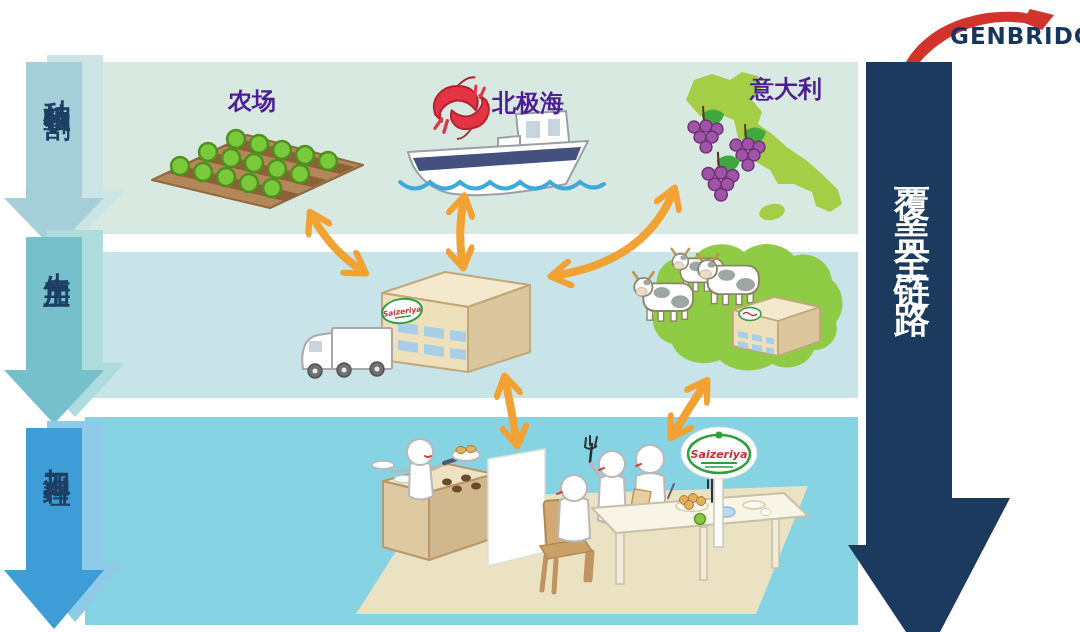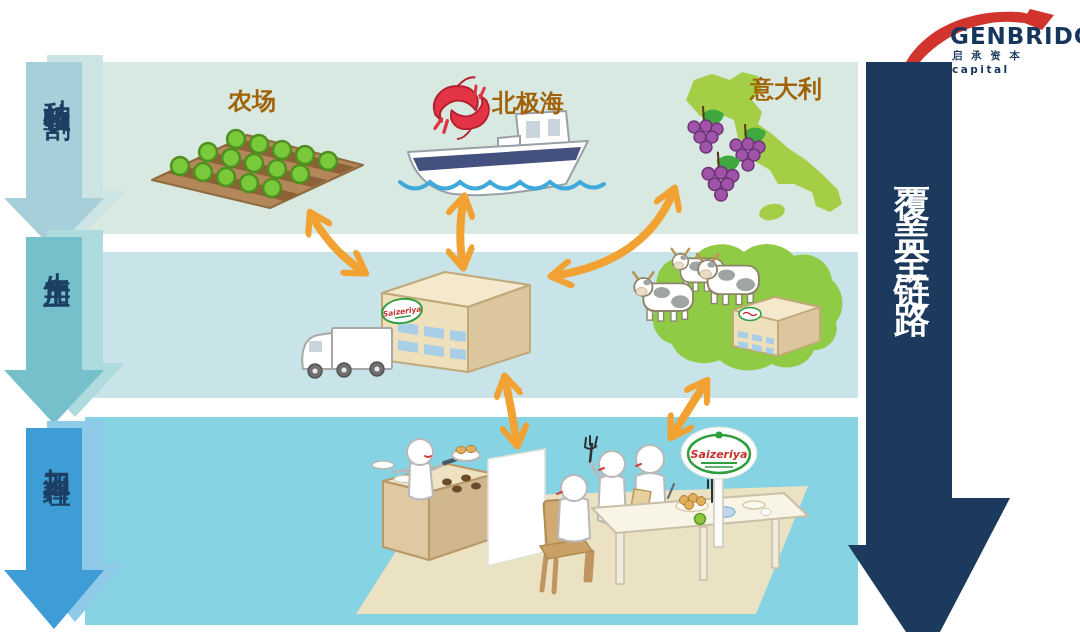--- a/index.html
+++ b/index.html
@@ -14,21 +14,21 @@
   .art { position:absolute; left:0; top:0; width:1080px; height:632px; }
   .vlabel {
     position:absolute; writing-mode:vertical-rl; text-orientation:upright;
     font-weight:bold; color:#1C3F63; line-height:1;
   }
   .step-label { font-size:27px; letter-spacing:4px; left:39px; width:32px; text-align:center; }
   .step-label-1 { top:78px; }
   .step-label-2 { top:251px; }
   .step-label-3 { top:447px; }
   .banner-label { color:#FFFFFF; font-size:36px; letter-spacing:29px; left:890px; top:157px; width:40px; }
-  .node-label { position:absolute; font-weight:bold; color:#a16207; font-size:24px; white-space:nowrap; }
+  .node-label { position:absolute; font-weight:bold; color:#4c1d95; font-size:24px; white-space:nowrap; }
   .node-label-farm   { left:228px; top:85px; }
   .node-label-arctic { left:492px; top:87px; }
   .node-label-italy  { left:750px; top:73px; }
   .logo-name {
     position:absolute; left:950px; top:23px; font-size:23px; font-weight:bold;
     color:#16365C; letter-spacing:1px;
   }
   .logo-sub {
     position:absolute; left:952px; top:49px; font-size:10.5px; font-weight:bold;
     color:#16365C; letter-spacing:2.5px;
@@ -302,14 +302,13 @@
   <div class="vlabel step-label step-label-2">生产加工</div>
   <div class="vlabel step-label step-label-3">加工料理</div>
 
   <div class="vlabel banner-label">覆盖全链路</div>
 
   <div class="node-label node-label-farm">农场</div>
   <div class="node-label node-label-arctic">北极海</div>
   <div class="node-label node-label-italy">意大利</div>
 
   <div class="logo-name">GENBRIDGE</div>
-  <div class="logo-sub">启 承 资 本 capital</div>
 </div>
 
 </body></html>

